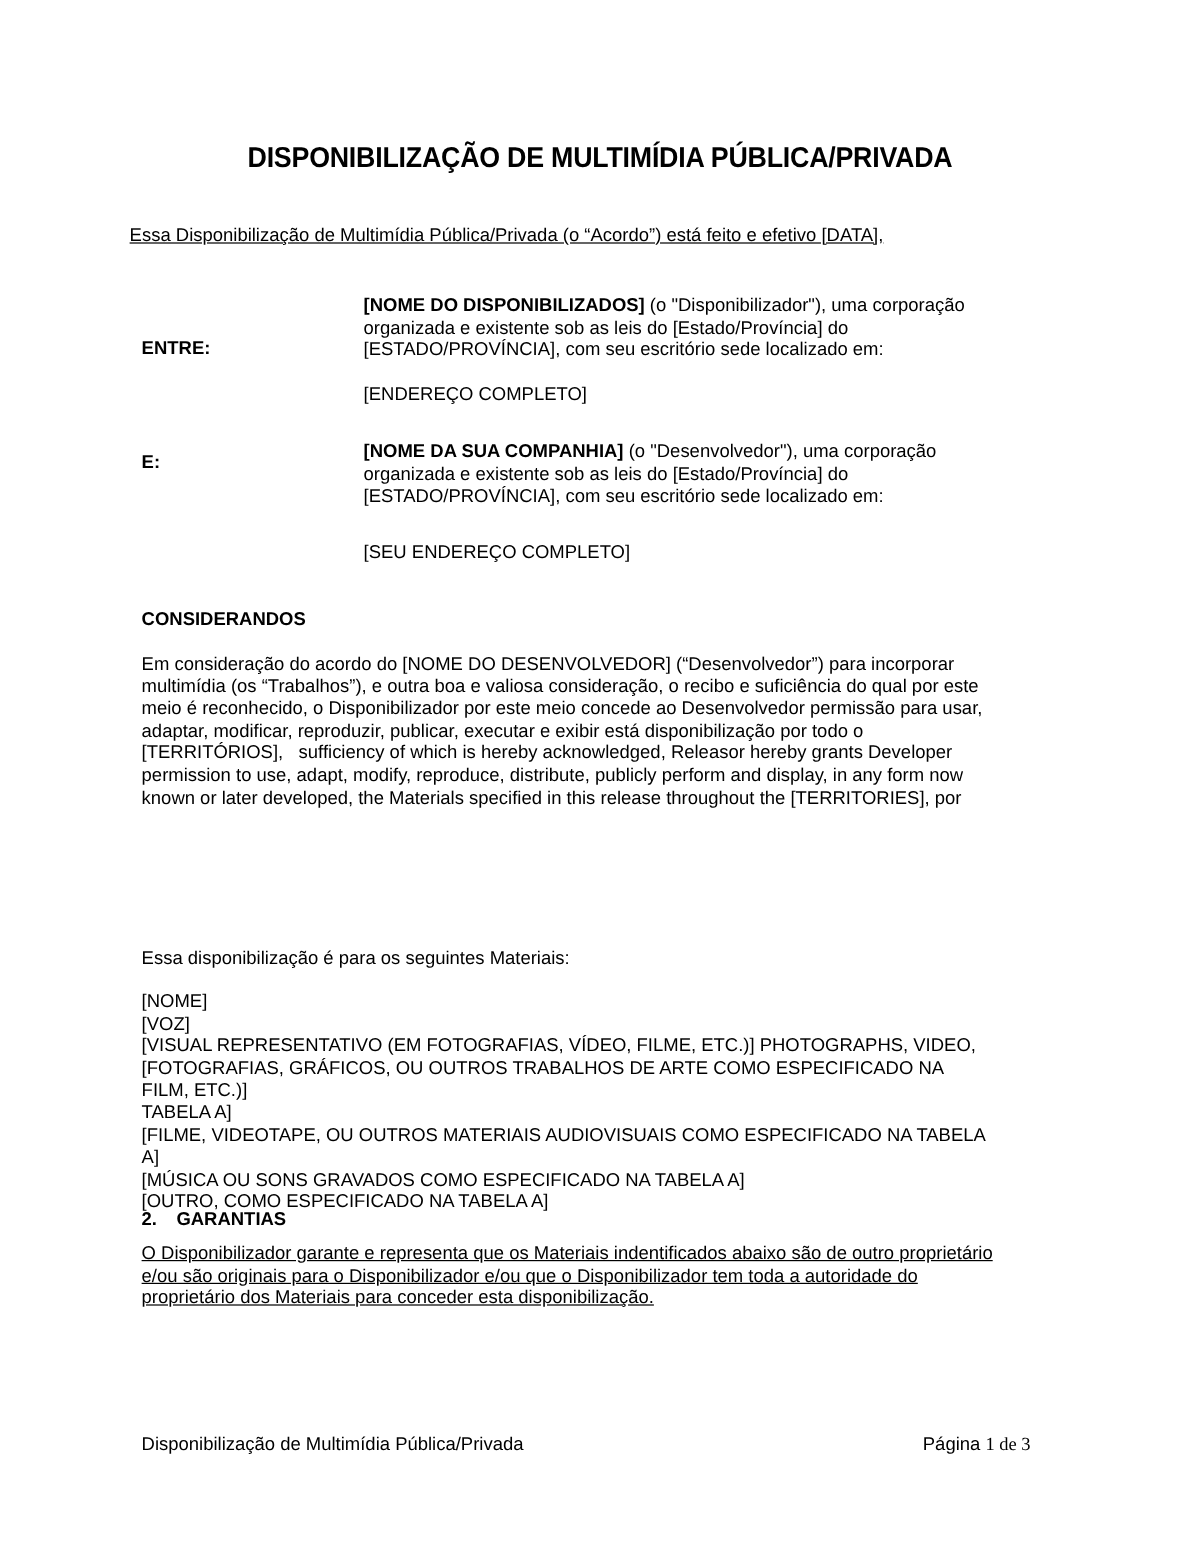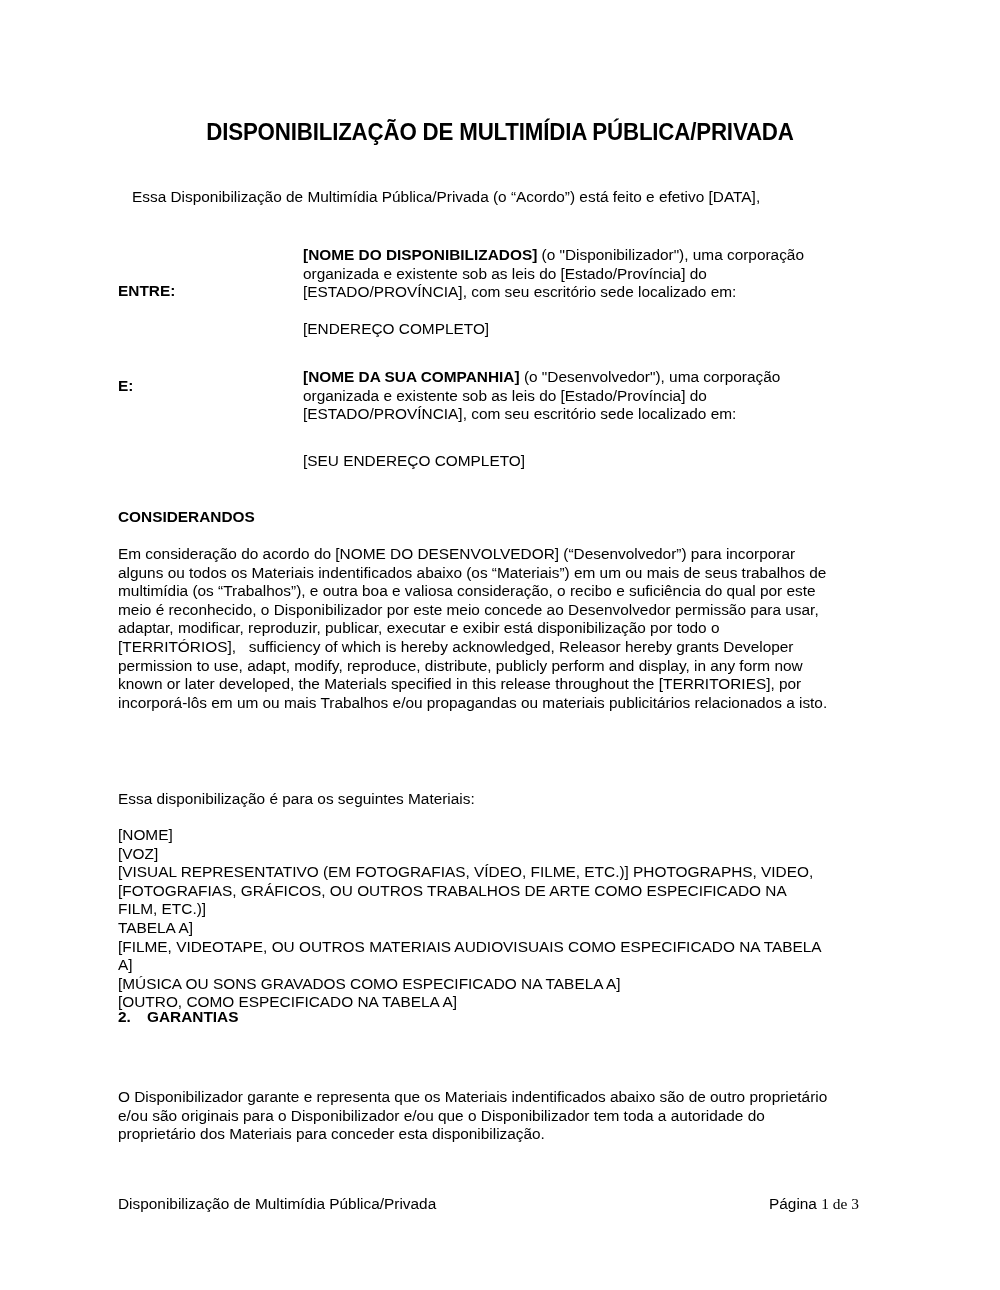--- a/index.html
+++ b/index.html
@@ -26,21 +26,21 @@
     .title {
       left: 0; width: 1000px; top: 117px;
       text-align: center;
       font-weight: bold;
       font-size: 24px;
       line-height: 30px;
       letter-spacing: -0.2px;
       transform: scaleX(0.93);
       transform-origin: 500px 0;
     }
-    .intro { left: 132px; top: 188px; width: 780px; }
+    .intro { left: 108px; top: 188px; width: 780px; text-decoration: underline; }
     .party-label { left: 118px; font-weight: bold; }
     .party-block { left: 303px; width: 560px; }
     .party-block b { font-weight: bold; }
     .party-address { left: 303px; }
     .section-heading { left: 118px; font-weight: bold; }
     .section-heading .num { display: inline-block; width: 29px; }
     .para { left: 118px; width: 762px; }
     .line { display: block; white-space: nowrap; }
     .materials { left: 118px; width: 770px; }
     .footer-left { left: 118px; top: 1195px; }
@@ -72,48 +72,46 @@
       <b>[NOME DA SUA COMPANHIA]</b><span> (o "Desenvolvedor"), uma corporação</span>
     </span>
     <span class="line">organizada e existente sob as leis do [Estado/Província] do</span>
     <span class="line">[ESTADO/PROVÍNCIA], com seu escritório sede localizado em:</span>
   </div>
   <div class="abs party-address" style="top:452px;">[SEU ENDEREÇO COMPLETO]</div>
 
   <div class="abs section-heading" style="top:508px;">CONSIDERANDOS</div>
   <div class="abs para" style="top:545px;">
     <span class="line">Em consideração do acordo do [NOME DO DESENVOLVEDOR] (“Desenvolvedor”) para incorporar</span>
-    <span class="line">alguns ou todos os Materiais indentificados abaixo (os “Materiais”) em um ou mais de seus trabalhos de</span>
     <span class="line">multimídia (os “Trabalhos”), e outra boa e valiosa consideração, o recibo e suficiência do qual por este</span>
     <span class="line">meio é reconhecido, o Disponibilizador por este meio concede ao Desenvolvedor permissão para usar,</span>
     <span class="line">adaptar, modificar, reproduzir, publicar, executar e exibir está disponibilização por todo o</span>
     <span class="line" style="white-space:pre;">[TERRITÓRIOS],   sufficiency of which is hereby acknowledged, Releasor hereby grants Developer</span>
     <span class="line">permission to use, adapt, modify, reproduce, distribute, publicly perform and display, in any form now</span>
     <span class="line">known or later developed, the Materials specified in this release throughout the [TERRITORIES], por</span>
-    <span class="line">incorporá-lôs em um ou mais Trabalhos e/ou propagandas ou materiais publicitários relacionados a isto.</span>
   </div>
 
   <div class="abs para" style="top:790px;">Essa disponibilização é para os seguintes Materiais:</div>
   <div class="abs materials" style="top:826px;">
     <span class="line">[NOME]</span>
     <span class="line">[VOZ]</span>
     <span class="line">[VISUAL REPRESENTATIVO (EM FOTOGRAFIAS, VÍDEO, FILME, ETC.)] PHOTOGRAPHS, VIDEO,</span>
     <span class="line">[FOTOGRAFIAS, GRÁFICOS, OU OUTROS TRABALHOS DE ARTE COMO ESPECIFICADO NA</span>
     <span class="line">FILM, ETC.)]</span>
     <span class="line">TABELA A]</span>
     <span class="line">[FILME, VIDEOTAPE, OU OUTROS MATERIAIS AUDIOVISUAIS COMO ESPECIFICADO NA TABELA</span>
     <span class="line">A]</span>
     <span class="line">[MÚSICA OU SONS GRAVADOS COMO ESPECIFICADO NA TABELA A]</span>
     <span class="line">[OUTRO, COMO ESPECIFICADO NA TABELA A]</span>
   </div>
 
   <div class="abs section-heading" style="top:1008px;">
     <span class="num">2.</span><span>GARANTIAS</span>
   </div>
-  <div class="abs para" style="top:1088px;">
+  <div class="abs para" style="top:1036px;text-decoration:underline;">
     <span class="line">O Disponibilizador garante e representa que os Materiais indentificados abaixo são de outro proprietário</span>
     <span class="line">e/ou são originais para o Disponibilizador e/ou que o Disponibilizador tem toda a autoridade do</span>
     <span class="line">proprietário dos Materiais para conceder esta disponibilização.</span>
   </div>
 
   <div class="abs footer-left">Disponibilização de Multimídia Pública/Privada</div>
   <div class="abs footer-right">
     <span style="white-space:pre;">Página </span><span class="serif">1</span><span class="serif" style="white-space:pre;"> de </span><span class="serif">3</span>
   </div>
 

